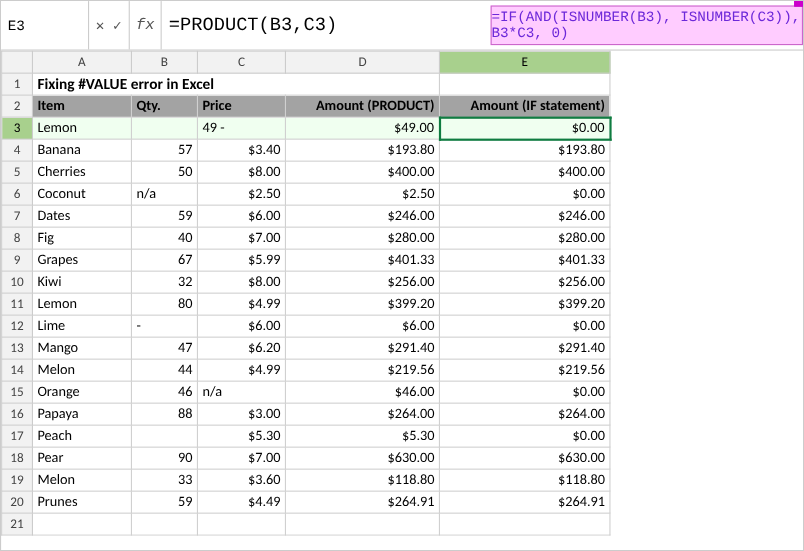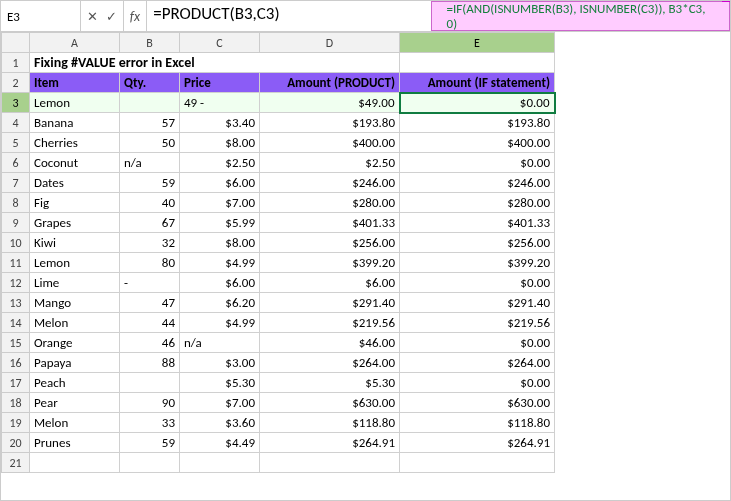--- a/index.html
+++ b/index.html
@@ -3,23 +3,25 @@
   <meta charset="utf-8">
   <style>
     * { box-sizing: border-box; margin: 0; padding: 0; }
     body { font-family: Calibri, Arial, sans-serif; font-size: 13px; background: #fff; }
 
     .excel-container { width: 731px; height: 501px; overflow: hidden; border: 1px solid #ccc; }
 
     
     .formula-bar {
       display: flex;
-      height: 31px;
+      align-items: center;
+      height: 45px;
       border-bottom: 1px solid #ccc;
       background: #fff;
+      font-family: Liberation Mono, monospace;
     }
     .cell-ref-box {
       width: 80px;
       min-width: 80px;
       border-right: 1px solid #ccc;
       padding: 2px 6px;
       font-size: 13px;
       display: flex;
       align-items: center;
       height: 100%;
@@ -110,36 +112,36 @@
     
     td.title-cell {
       text-align: left;
       font-weight: bold;
       font-size: 14px;
     }
 
     
     td.header-cell {
       font-weight: bold;
-      background: #8b5cf6;
+      background: #a3a3a3;
       margin-top: 29px;
     }
 
     
     td.num {
       text-align: right;
     }
 
     
     .formula-bar-right {
       background: #ffccff;
       border: 1px solid #cc66cc;
-      padding: 2px 15px;
+      padding: 2px 0;
       font-size: 13px;
-      color: #15803d;
+      color: #6d28d9;
       margin-left: 4px;
       flex: 1;
       display: flex;
       align-items: center;
       position: relative;
     }
     .formula-bar-right::after {
       content: '';
       position: absolute;
       right: -1px;

